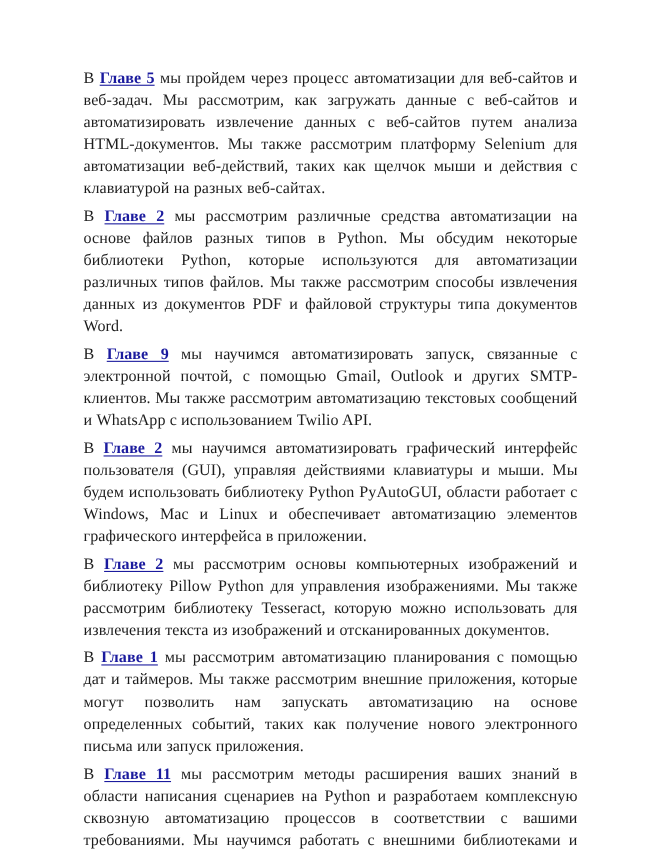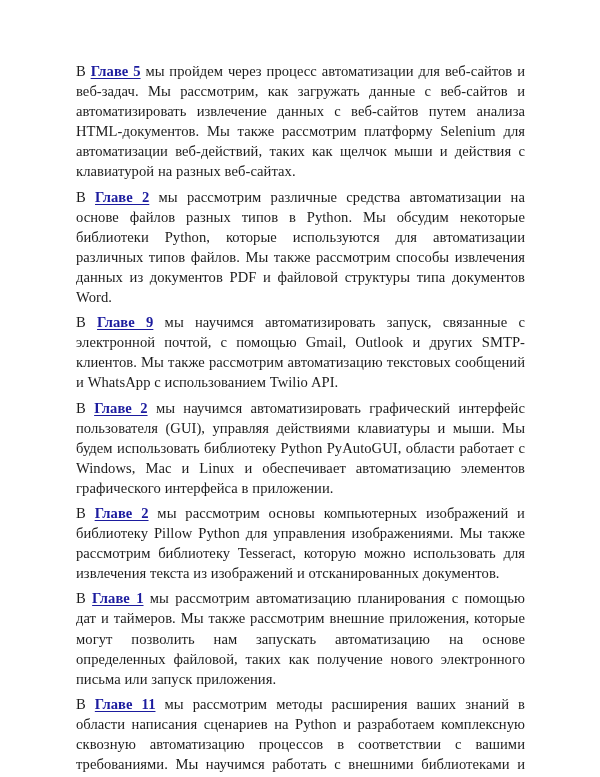--- a/index.html
+++ b/index.html
@@ -57,16 +57,16 @@
 </head>
 <body>
 
 <div id="page">
   <div id="text-column">
       <p class="para"><span>В </span><a class="chapter-link" href="#">Главе 5</a><span> мы пройдем через процесс автоматизации для веб-сайтов и веб-задач. Мы рассмотрим, как загружать данные с веб-сайтов и автоматизировать извлечение данных с веб-сайтов путем анализа HTML-документов. Мы также рассмотрим платформу Selenium для автоматизации веб-действий, таких как щелчок мыши и действия с клавиатурой на разных веб-сайтах.</span></p>
       <p class="para"><span>В </span><a class="chapter-link" href="#">Главе 2</a><span> мы рассмотрим различные средства автоматизации на основе файлов разных типов в Python. Мы обсудим некоторые библиотеки Python, которые используются для автоматизации различных типов файлов. Мы также рассмотрим способы извлечения данных из документов PDF и файловой структуры типа документов Word.</span></p>
       <p class="para"><span>В </span><a class="chapter-link" href="#">Главе 9</a><span> мы научимся автоматизировать запуск, связанные с электронной почтой, с помощью Gmail, Outlook и других SMTP-клиентов. Мы также рассмотрим автоматизацию текстовых сообщений и WhatsApp с использованием Twilio API.</span></p>
       <p class="para"><span>В </span><a class="chapter-link" href="#">Главе 2</a><span> мы научимся автоматизировать графический интерфейс пользователя (GUI), управляя действиями клавиатуры и мыши. Мы будем использовать библиотеку Python PyAutoGUI, области работает с Windows, Mac и Linux и обеспечивает автоматизацию элементов графического интерфейса в приложении.</span></p>
       <p class="para"><span>В </span><a class="chapter-link" href="#">Главе 2</a><span> мы рассмотрим основы компьютерных изображений и библиотеку Pillow Python для управления изображениями. Мы также рассмотрим библиотеку Tesseract, которую можно использовать для извлечения текста из изображений и отсканированных документов.</span></p>
-      <p class="para"><span>В </span><a class="chapter-link" href="#">Главе 1</a><span> мы рассмотрим автоматизацию планирования с помощью дат и таймеров. Мы также рассмотрим внешние приложения, которые могут позволить нам запускать автоматизацию на основе определенных файловой, таких как получение нового электронного письма или запуск приложения.</span></p>
+      <p class="para"><span>В </span><a class="chapter-link" href="#">Главе 1</a><span> мы рассмотрим автоматизацию планирования с помощью дат и таймеров. Мы также рассмотрим внешние приложения, которые могут позволить нам запускать автоматизацию на основе определенных событий, таких как получение нового электронного письма или запуск приложения.</span></p>
       <p class="para"><span>В </span><a class="chapter-link" href="#">Главе 11</a><span> мы рассмотрим методы расширения ваших знаний в области написания сценариев на Python и разработаем комплексную сквозную автоматизацию процессов в соответствии с вашими требованиями. Мы научимся работать с внешними библиотеками и использовать внешний код для создания этих автоматизаций. Мы также рассмотрим создание веб-сервисов Python и использование машинного обучения для автоматизации.</span></p>
     </div>
 </div>
 
 </body></html>

